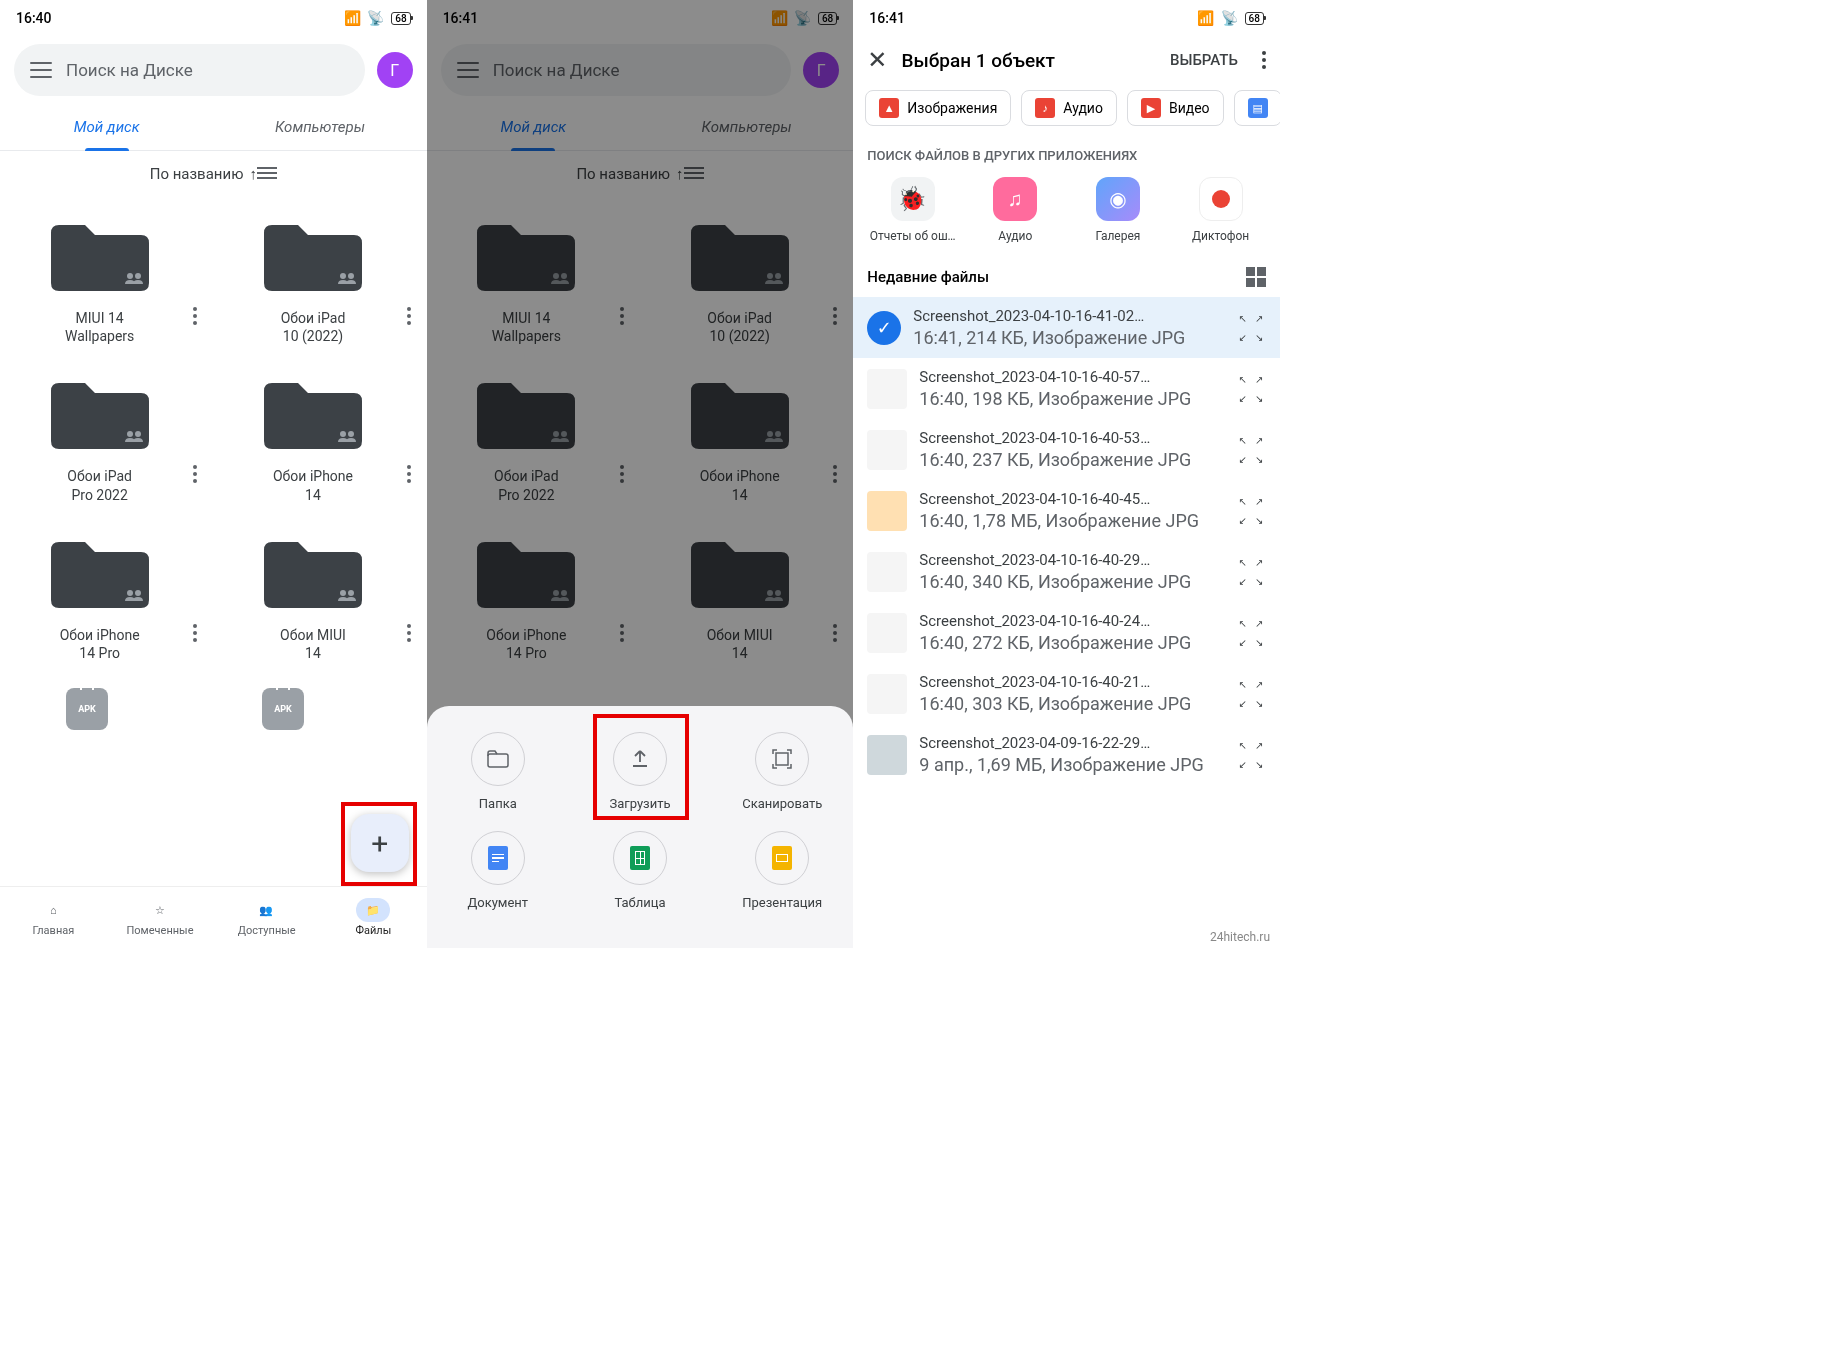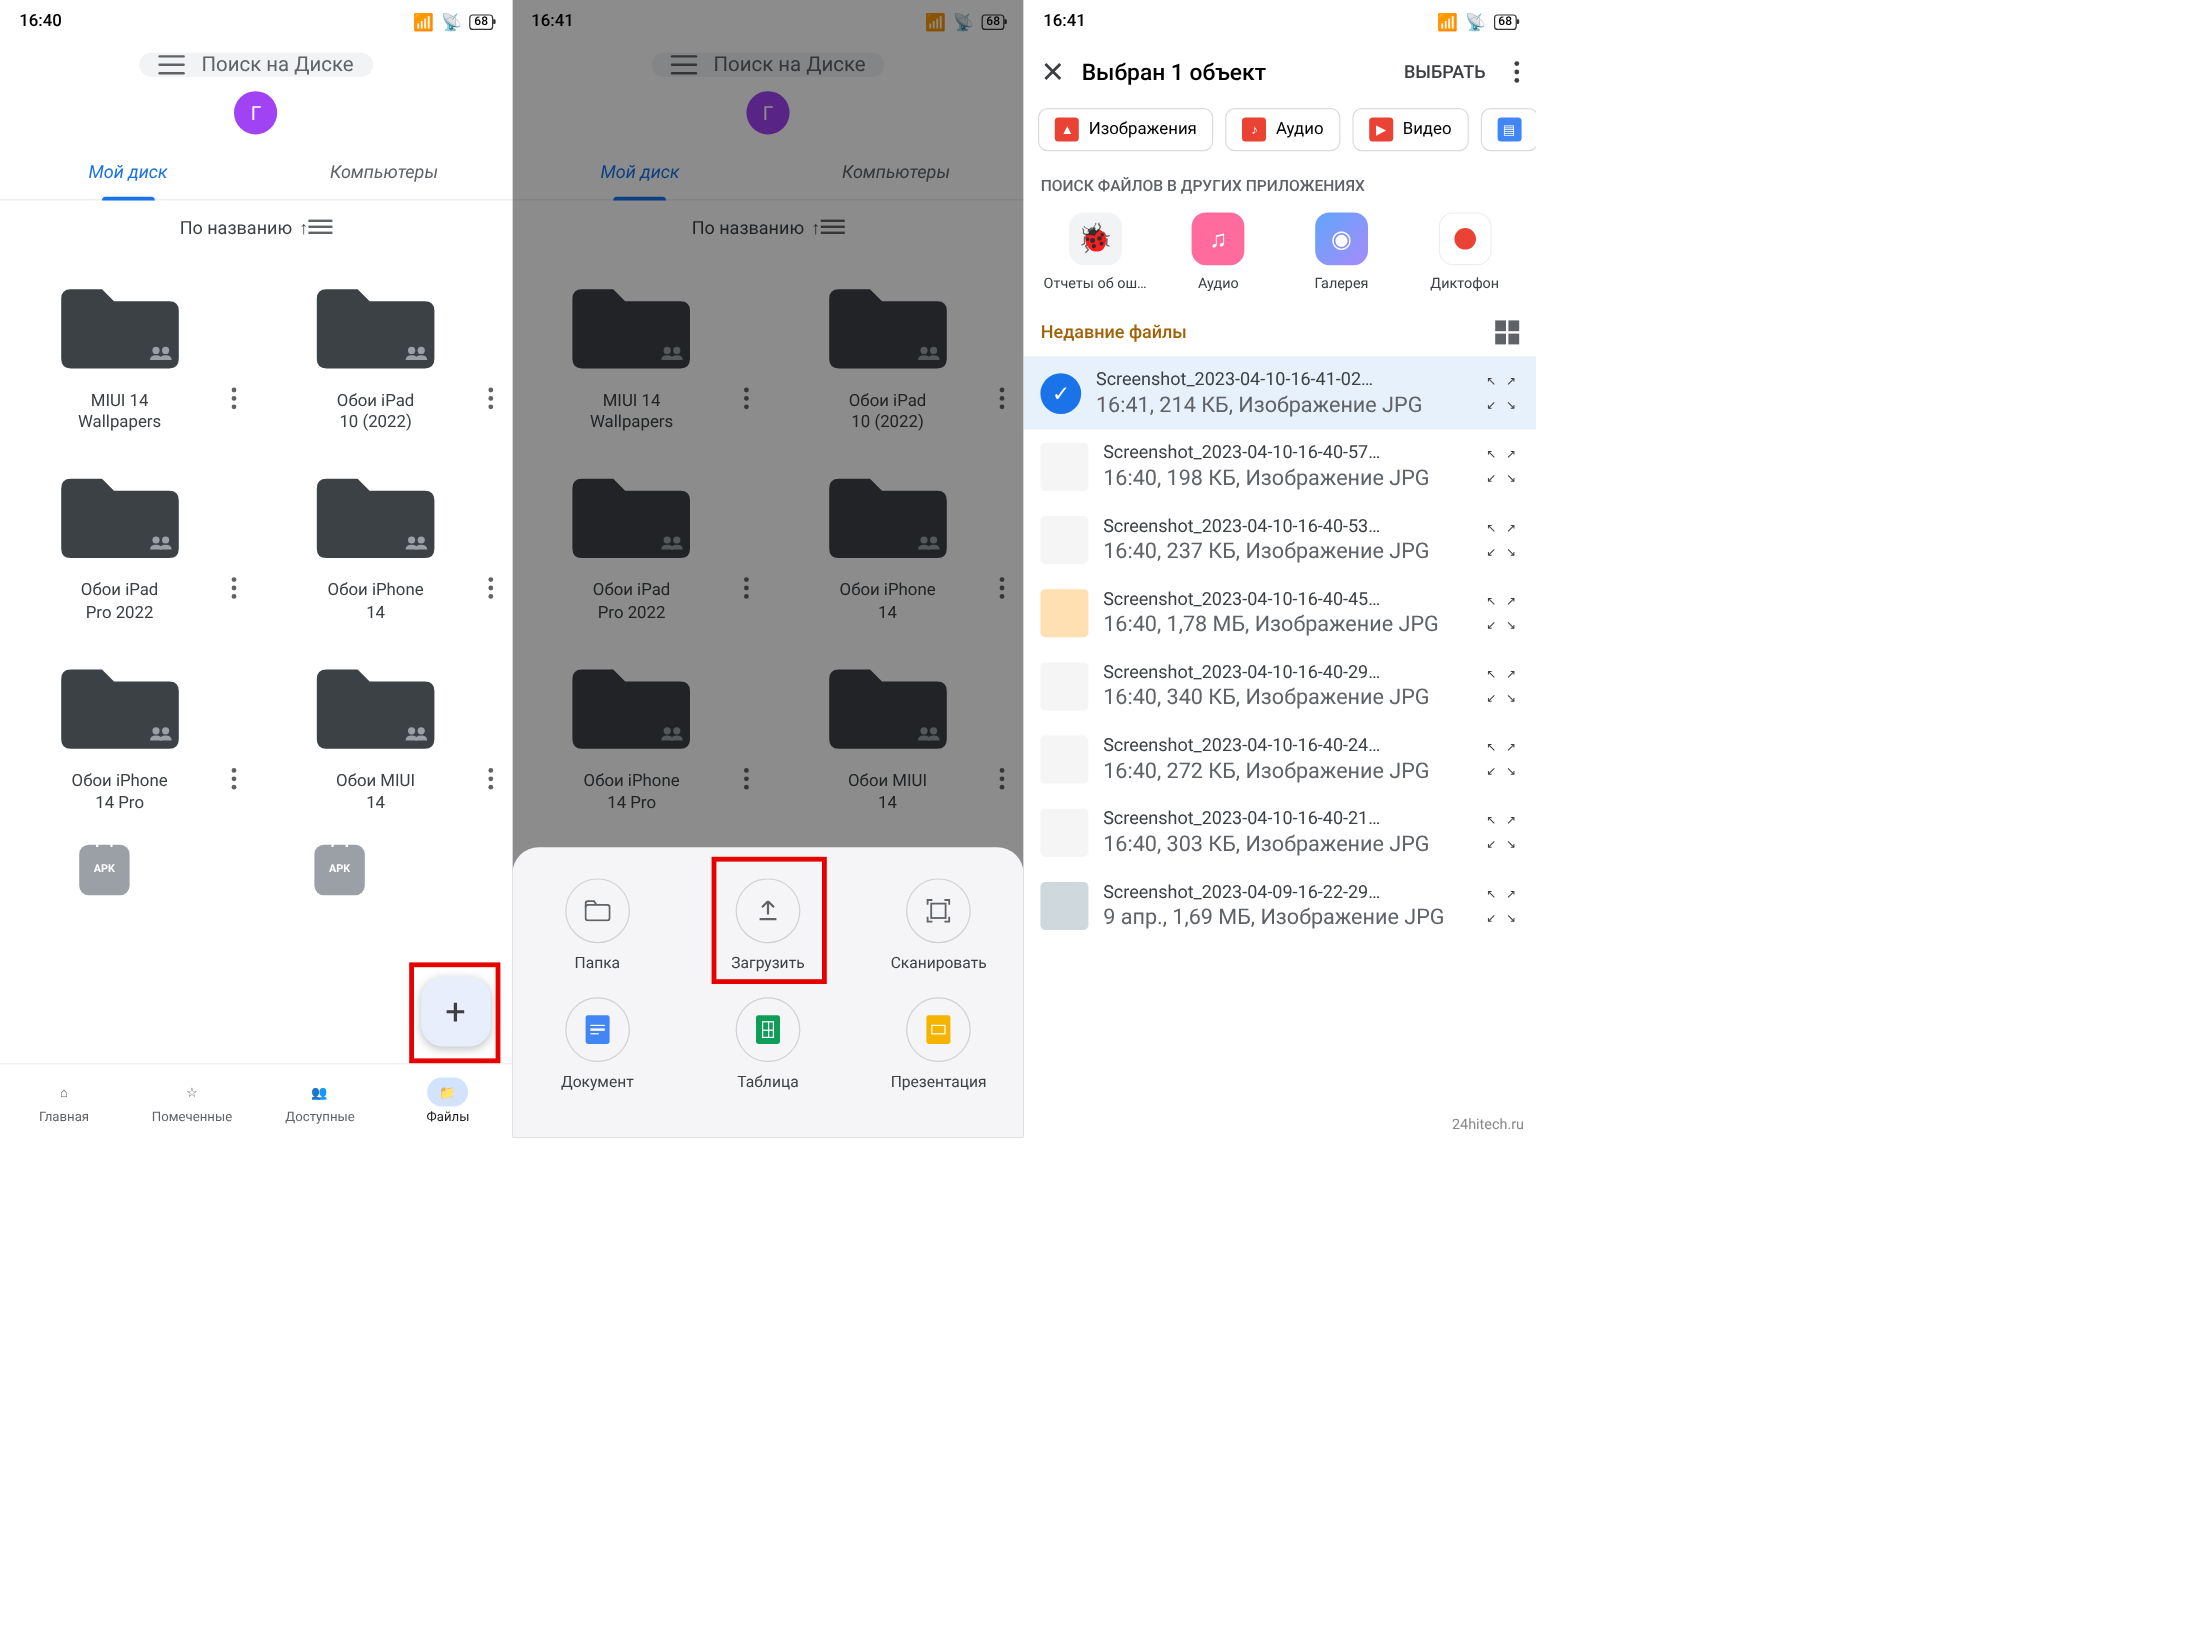--- a/index.html
+++ b/index.html
@@ -7,21 +7,21 @@
 .screen { width: 426.66px; height: 948px; position: relative; background: #fff; overflow: hidden; }
 .screen.dimmed::before { content: ''; position: absolute; inset: 0; background: rgba(0,0,0,0.45); z-index: 5; pointer-events: none; }
 
 
 .status-bar { height: 36px; display: flex; align-items: center; justify-content: space-between; padding: 0 16px; font-size: 14px; font-weight: 500; }
 .status-icons { display: flex; gap: 6px; align-items: center; }
 .battery-box { border: 1.5px solid #333; border-radius: 3px; padding: 0 3px; font-size: 10px; position: relative; }
 .battery-box::after { content: ''; position: absolute; right: -3px; top: 3px; width: 2px; height: 4px; background: #333; border-radius: 0 1px 1px 0; }
 
 
-.search-row { display: flex; align-items: center; gap: 12px; padding: 8px 14px; flex-direction: column; }
+.search-row { display: flex; align-items: center; gap: 12px; padding: 8px 14px; }
 .search-pill { flex: 1; background: #f1f3f4; border-radius: 28px; height: 52px; display: flex; align-items: center; padding: 0 16px; gap: 14px; }
 .hamburger { width: 22px; height: 16px; display: flex; flex-direction: column; justify-content: space-between; }
 .hamburger span { height: 2px; background: #5f6368; border-radius: 1px; }
 .search-text { color: #5f6368; font-size: 17px; }
 .avatar { width: 36px; height: 36px; border-radius: 50%; background: #a142f4; color: #fff; display: flex; align-items: center; justify-content: center; font-size: 16px; }
 
 
 .tabs { display: flex; border-bottom: 1px solid #e8eaed; }
 .tab { flex: 1; text-align: center; padding: 14px 0; font-size: 15px; color: #5f6368; position: relative; font-style: italic; }
 .tab.active { color: #1a73e8; }
@@ -77,21 +77,21 @@
 .chip { display: flex; align-items: center; gap: 8px; border: 1px solid #dadce0; border-radius: 8px; padding: 7px 13px; font-size: 14px; white-space: nowrap; }
 .chip-ico { width: 20px; height: 20px; border-radius: 3px; display: flex; align-items: center; justify-content: center; color: #fff; font-size: 11px; }
 
 .sub-head { padding: 16px 14px 10px; font-size: 13px; color: #5f6368; font-weight: 500; }
 .apps-row { display: flex; justify-content: space-around; padding: 4px 8px 14px; }
 .app-item { display: flex; flex-direction: column; align-items: center; gap: 8px; width: 90px; }
 .app-ico { width: 44px; height: 44px; border-radius: 12px; display: flex; align-items: center; justify-content: center; }
 .app-label { font-size: 12px; color: #3c4043; text-align: center; white-space: nowrap; overflow: hidden; text-overflow: ellipsis; width: 100%; }
 
 .recent-head { display: flex; align-items: center; justify-content: space-between; padding: 10px 14px; }
-.recent-head .t { font-size: 15px; font-weight: 500; color: #a16207; }
+.recent-head .t { font-size: 15px; font-weight: 500; color: #000000; }
 .grid-ico { width: 20px; height: 20px; display: grid; grid-template-columns: 1fr 1fr; grid-template-rows: 1fr 1fr; gap: 2px; }
 .grid-ico span { background: #5f6368; }
 
 .file-list { }
 .file-row { display: flex; align-items: center; padding: 10px 14px; gap: 12px; }
 .file-row.selected { background: #e6f1fb; }
 .thumb { width: 40px; height: 40px; border-radius: 4px; background: #eceff1; display: flex; align-items: center; justify-content: center; overflow: hidden; flex-shrink: 0; }
 .file-texts { flex: 1; min-width: 0; }
 .file-name { font-size: 15px; color: #3c4043; white-space: nowrap; overflow: hidden; text-overflow: ellipsis; }
 .file-meta { font-size: 18px; color: #5f6368; margin-top: 2px; }

